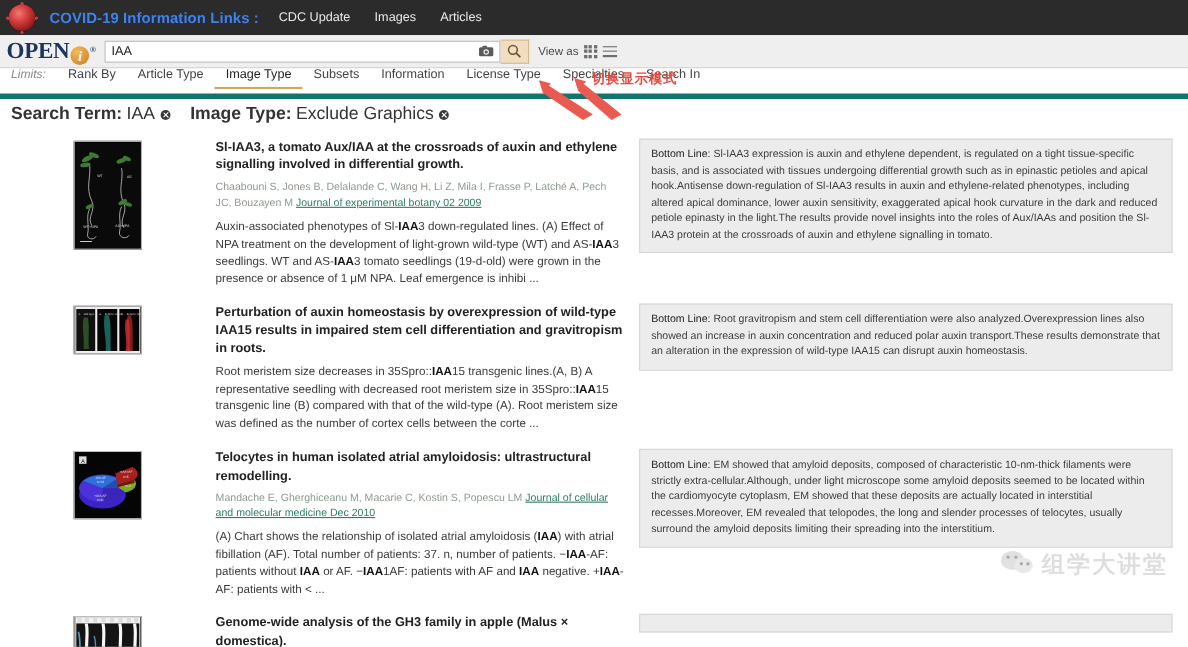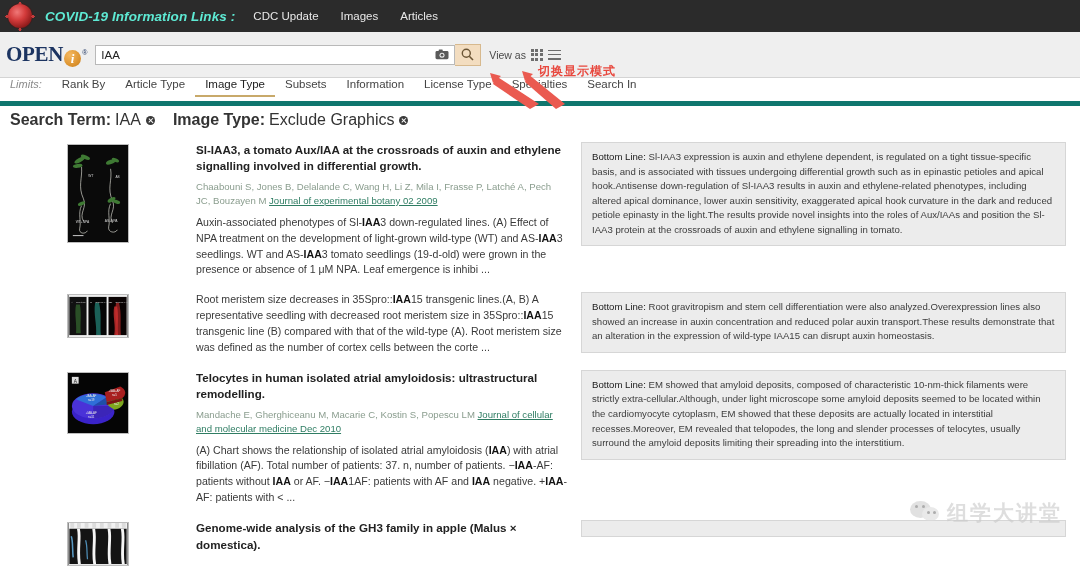--- a/index.html
+++ b/index.html
@@ -33,44 +33,43 @@
     position: absolute;
     left: 50%; top: 50%;
     width: 30px; height: 3px;
     margin-left: -15px; margin-top: -1.5px;
     background:
       radial-gradient(circle at 2px 1.5px, #c43b3b 1.5px, transparent 1.6px),
       radial-gradient(circle at 28px 1.5px, #c43b3b 1.5px, transparent 1.6px);
   }
   .virus-icon::after { transform: rotate(90deg); }
   .covid-title {
-    color: #5eead4;
+    color: #3b82f6;
     font-size: 13.5px;
     font-weight: 600;
     margin-left: 13px;
     letter-spacing: .1px;
     white-space: nowrap;
-    font-style: italic;
   }
   .covid-links {
     display: flex;
     align-items: center;
     margin-left: 18px;
     gap: 22px;
   }
   .covid-links a {
     color: #e8e8e8;
     font-size: 11.5px;
     text-decoration: none;
     white-space: nowrap;
   }
 
   
   .search-bar {
-    height: 46px;
+    height: 30px;
     background: #efefef;
     border-bottom: 1px solid #d4d4d4;
     display: flex;
     align-items: center;
     padding: 0 6px;
     position: relative;
   }
   .logo {
     display: flex;
     align-items: baseline;
@@ -496,20 +495,21 @@
           <text x="3" y="8">A</text>
             <text x="23" y="8">B</text>
             <text x="44" y="8">C</text>
           <text x="8" y="8">wild type</text>
             <text x="28" y="8">35Spro::IAA15</text>
             <text x="49" y="8">35Spro::IAA15</text>
         </g>
       </svg>
     </div>
     <div class="text-cell">
+      <div class="r-title">Perturbation of auxin homeostasis by overexpression of wild-type IAA15 results in impaired stem cell differentiation and gravitropism in roots.</div>
       <div class="r-snippet">Root meristem size decreases in 35Spro::<b>IAA</b>15 transgenic lines.(A, B) A representative seedling with decreased root meristem size in 35Spro::<b>IAA</b>15 transgenic line (B) compared with that of the wild-type (A). Root meristem size was defined as the number of cortex cells between the corte ...</div>
     </div>
     <div class="bl-cell">
       <b>Bottom Line:</b>
       <span>Root gravitropism and stem cell differentiation were also analyzed.Overexpression lines also showed an increase in auxin concentration and reduced polar auxin transport.These results demonstrate that an alteration in the expression of wild-type IAA15 can disrupt auxin homeostasis.</span>
     </div>
   </div>
 
   <div class="result-row">
     <div class="thumb-cell">

